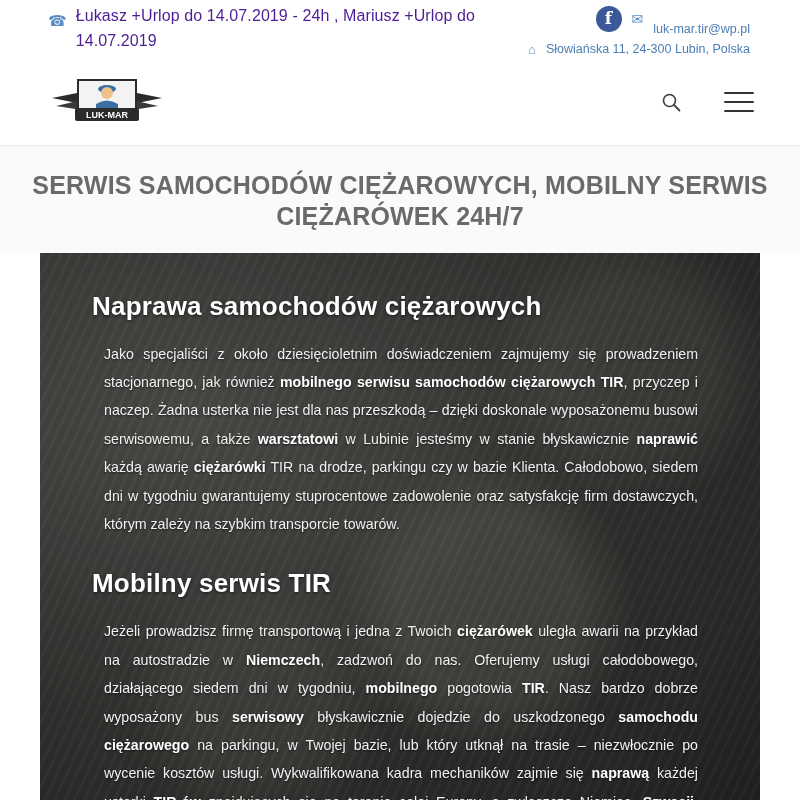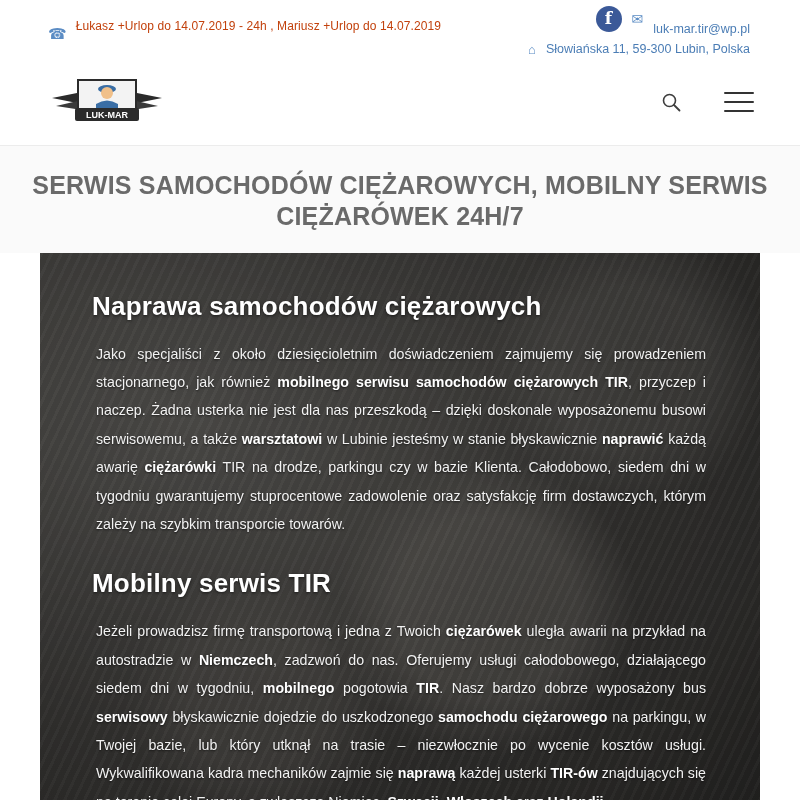--- a/index.html
+++ b/index.html
@@ -29,22 +29,22 @@
     max-width: 440px;
   }
   .phone-icon {
     color: #5b8cc4;
     font-size: 15px;
     line-height: 1;
     margin-top: 9px;
   }
   .topbar-left-text {
     line-height: 1.55;
-    color: #c2410c;
-    font-size: 12px;
+    color: #4c1d95;
+    font-size: 16px;
     letter-spacing: .1px;
   }
   .topbar-right {
     display: flex;
     flex-direction: column;
     align-items: flex-end;
     gap: 6px;
   }
   .tr-row {
     display: flex;
@@ -162,21 +162,21 @@
   h2.sec-title {
     margin: 0 0 18px;
     font-size: 26px;
     font-weight: bold;
     color: #ffffff;
     letter-spacing: .2px;
     text-shadow: 0 1px 3px rgba(0,0,0,.6);
   }
   h2.sec-title.tight { margin-top: 30px; }
   p.body {
-    margin: 0 4px 8px;
+    margin: 0 12px 8px;
     font-size: 14.2px;
     line-height: 2.0;
     color: #f2f2f2;
     text-align: justify;
     text-shadow: 0 1px 2px rgba(0,0,0,.6);
   }
   p.body b { font-weight: bold; color: #ffffff; }
 </style>
 </head>
 <body>
@@ -189,21 +189,21 @@
     </div>
   </div>
   <div class="topbar-right">
     <div class="tr-row">
       <span class="fb-badge">f</span>
       <span class="mail-icon">✉</span>
       <a class="tr-link" href="#">luk-mar.tir@wp.pl</a>
     </div>
     <div class="tr-row">
       <span class="home-icon">⌂</span>
-      <span>Słowiańska 11, 59-300 Lubin, Polska</span>
+      <span>Słowiańska 11, 24-300 Lubin, Polska</span>
     </div>
   </div>
 </div>
 
 <div class="header">
   <div class="logo">
     <svg width="118" height="64" viewBox="0 0 118 64" aria-hidden="true">
 
       <path d="M4 28 L34 22 L34 34 Z" fill="#2b2b2b"></path>
       <path d="M8 36 L34 30 L34 40 Z" fill="#3a3a3a"></path>

